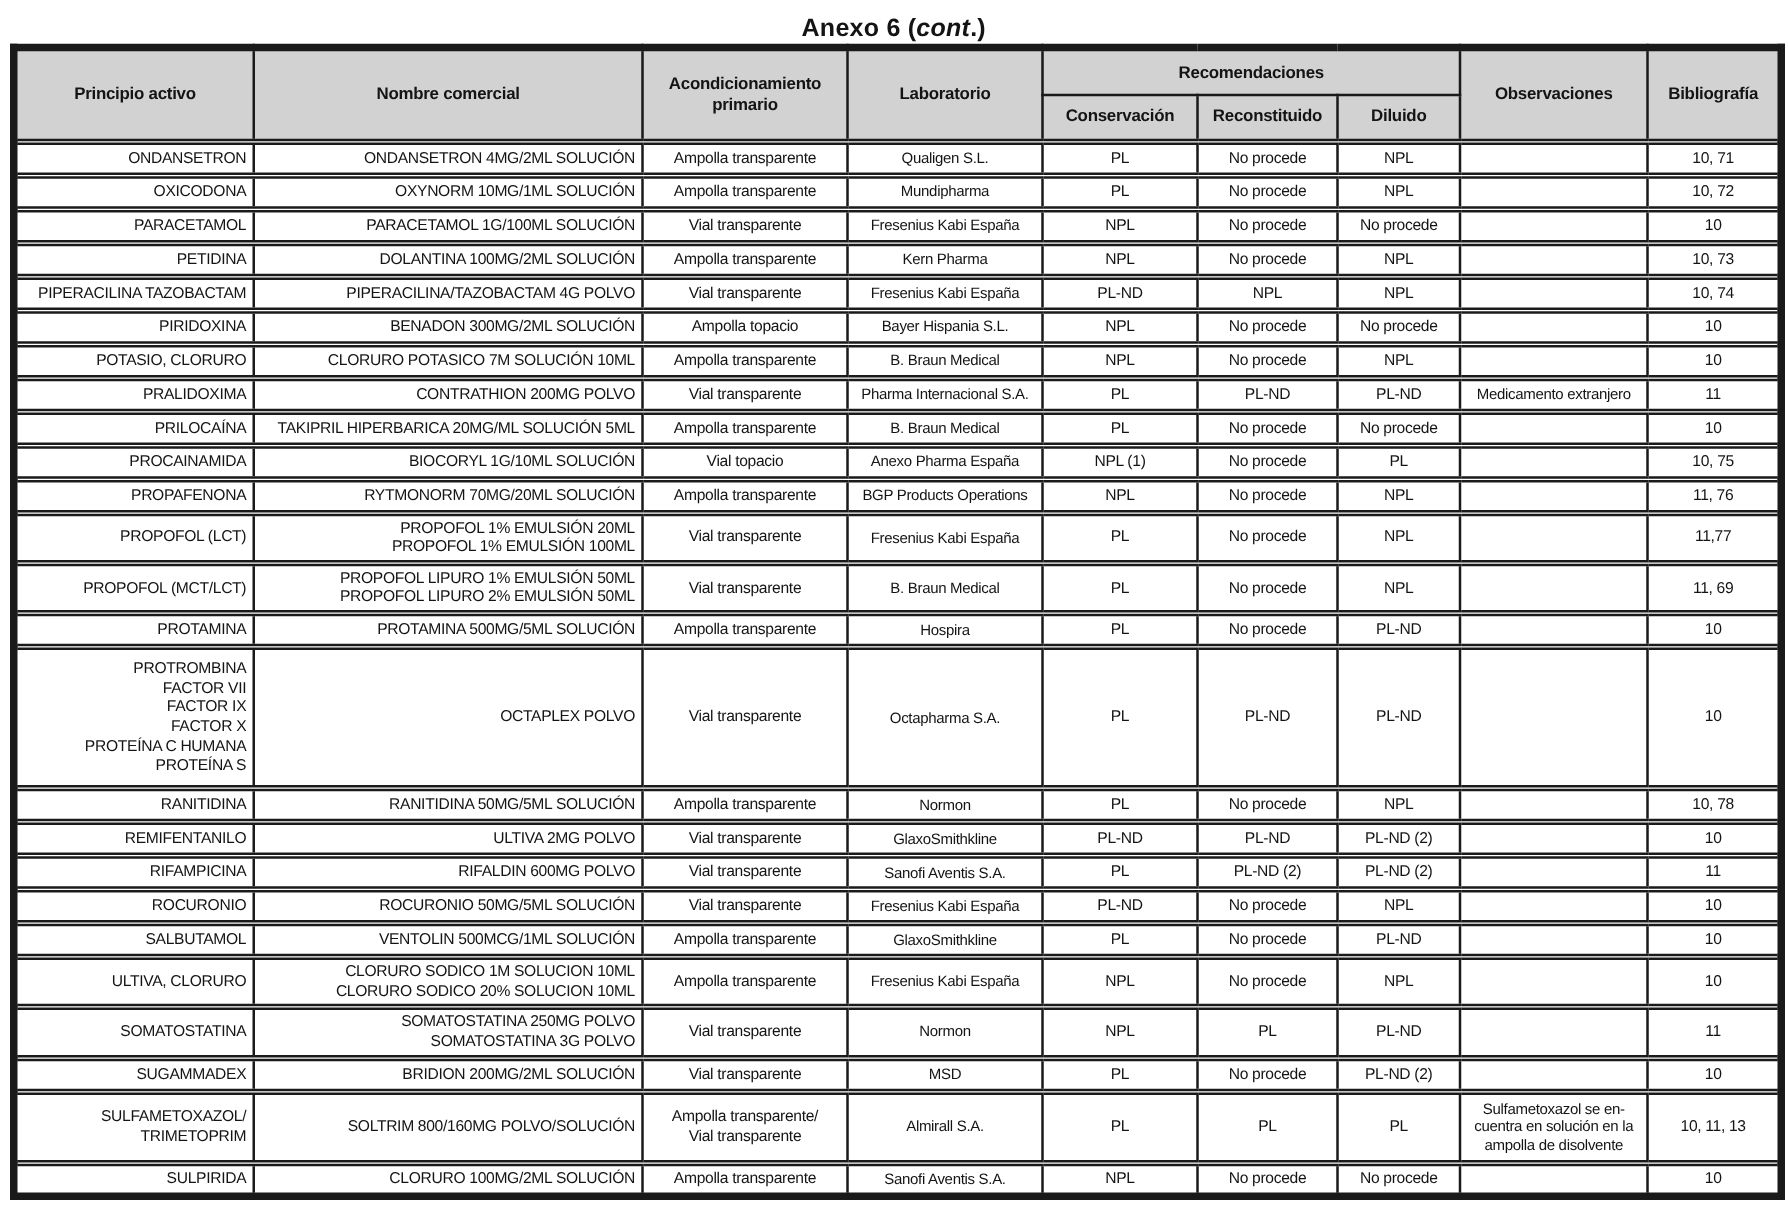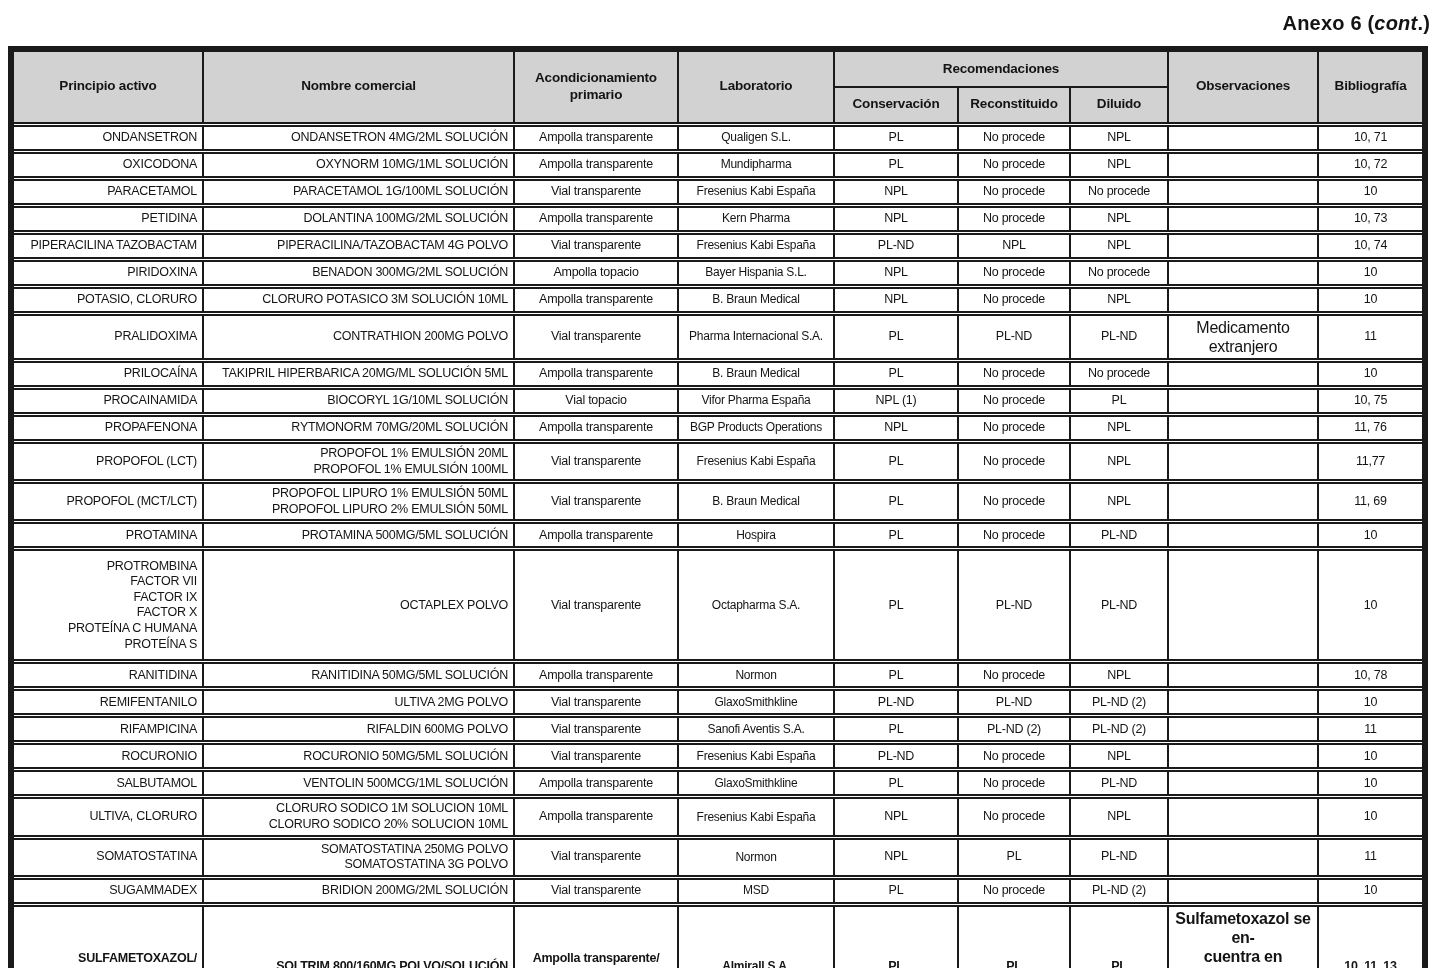--- a/index.html
+++ b/index.html
@@ -11,26 +11,25 @@
     color: #141414;
   }
   .page {
     width: 1430px;
     height: 968px;
     position: relative;
     background: #ffffff;
     overflow: hidden;
   }
   .title {
-    text-align: right;
+    text-align: center;
     font-size: 20px;
     font-weight: bold;
     margin: 0;
     padding-top: 12px;
-    padding-bottom: 11px;
     letter-spacing: 0.2px;
   }
   .title .it { font-style: italic; }
   table.stability {
     border-collapse: collapse;
     table-layout: fixed;
     width: 1414px;
     margin-left: 8px;
     border: 6px solid #1a1a1a;
   }
@@ -55,28 +54,28 @@
     padding: 2px 5px;
     vertical-align: middle;
     text-align: center;
     line-height: 1.25;
     white-space: pre-line;
     letter-spacing: -0.25px;
     overflow: hidden;
   }
   tbody td:nth-child(1), tbody td:nth-child(2) { text-align: right; }
   tbody td:nth-child(4) { font-size: 12px; text-align: center; }
-  tbody td:nth-child(8) { font-size: 16px; line-height: 1.2; }
+  tbody td:nth-child(8) { font-size: 12px; line-height: 1.2; }
   tbody tr { height: 27px; }
   thead tr:nth-child(1) { height: 38px; }
   thead tr:nth-child(2) { height: 37px; }
   tbody tr:nth-child(12), tbody tr:nth-child(13),
   tbody tr:nth-child(21), tbody tr:nth-child(22) { height: 40px; }
   tbody tr:nth-child(15) { height: 113px; }
-  tbody tr:nth-child(24) { height: 57px; font-weight: bold; }
+  tbody tr:nth-child(24) { height: 57px; }
 </style>
 </head>
 <body>
 
 <div class="page">
 
   <h1 class="title"><span>Anexo 6 (</span><span class="it">cont</span><span>.)</span></h1>
 
   <table class="stability">
     <colgroup>
@@ -169,21 +168,21 @@
       <td>Ampolla topacio</td>
       <td>Bayer Hispania S.L.</td>
       <td>NPL</td>
       <td>No procede</td>
       <td>No procede</td>
       <td></td>
       <td>10</td>
     </tr>
         <tr>
       <td>POTASIO, CLORURO</td>
-      <td>CLORURO POTASICO 3M SOLUCIÓN 10ML</td>
+      <td>CLORURO POTASICO 7M SOLUCIÓN 10ML</td>
       <td>Ampolla transparente</td>
       <td>B. Braun Medical</td>
       <td>NPL</td>
       <td>No procede</td>
       <td>NPL</td>
       <td></td>
       <td>10</td>
     </tr>
         <tr>
       <td>PRALIDOXIMA</td>
@@ -204,21 +203,21 @@
       <td>PL</td>
       <td>No procede</td>
       <td>No procede</td>
       <td></td>
       <td>10</td>
     </tr>
         <tr>
       <td>PROCAINAMIDA</td>
       <td>BIOCORYL 1G/10ML SOLUCIÓN</td>
       <td>Vial topacio</td>
-      <td>Vifor Pharma España</td>
+      <td>Anexo Pharma España</td>
       <td>NPL (1)</td>
       <td>No procede</td>
       <td>PL</td>
       <td></td>
       <td>10, 75</td>
     </tr>
         <tr>
       <td>PROPAFENONA</td>
       <td>RYTMONORM 70MG/20ML SOLUCIÓN</td>
       <td>Ampolla transparente</td>

